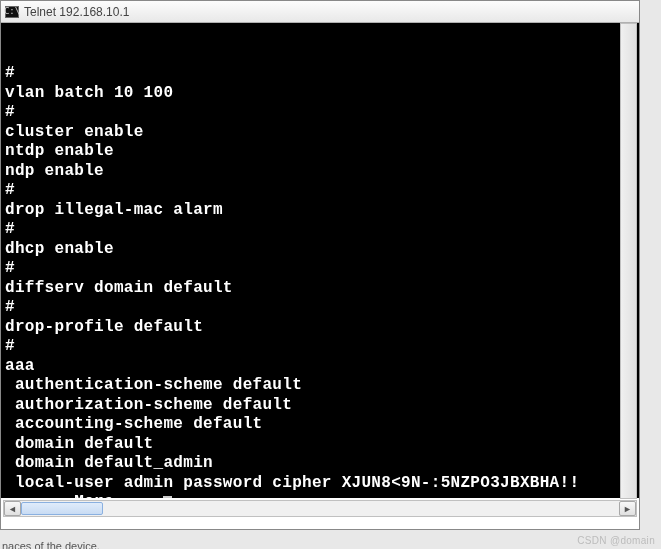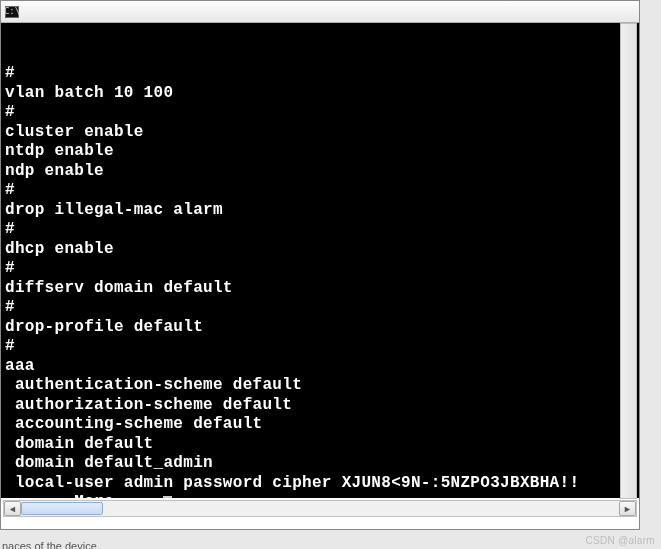--- a/index.html
+++ b/index.html
@@ -138,28 +138,29 @@
       font-family: Arial, sans-serif;
       letter-spacing: 0.3px;
     }
   </style>
 </head>
 <body>
 
 <div class="window">
   <div class="title-bar">
     <span class="title-icon">C:\</span>
+    <span class="title-text">Telnet 192.168.10.1</span>
   </div>
   <div class="terminal">
     <div id="terminal-lines"><div class="term-line">#</div><div class="term-line">vlan batch 10 100</div><div class="term-line">#</div><div class="term-line">cluster enable</div><div class="term-line">ntdp enable</div><div class="term-line">ndp enable</div><div class="term-line">#</div><div class="term-line">drop illegal-mac alarm</div><div class="term-line">#</div><div class="term-line">dhcp enable</div><div class="term-line">#</div><div class="term-line">diffserv domain default</div><div class="term-line">#</div><div class="term-line">drop-profile default</div><div class="term-line">#</div><div class="term-line">aaa</div><div class="term-line"> authentication-scheme default</div><div class="term-line"> authorization-scheme default</div><div class="term-line"> accounting-scheme default</div><div class="term-line"> domain default</div><div class="term-line"> domain default_admin</div><div class="term-line"> local-user admin password cipher XJUN8&lt;9N-:5NZPO3JBXBHA!!</div></div><span class="term-line">  ---- More ----</span><span class="cursor"></span>
   </div>
   <div class="vertical-scrollbar"></div>
   <div class="scrollbar-area">
     <div class="scrollbar-btn">◄</div>
     <div class="scrollbar-track">
       <div class="scrollbar-thumb"></div>
     </div>
     <div class="scrollbar-btn">►</div>
   </div>
 </div>
 
 <div class="bottom-partial">naces of the device.</div>
-<div class="watermark">CSDN @alarm</div>
+<div class="watermark">CSDN @domain</div>
 
 </body></html>

